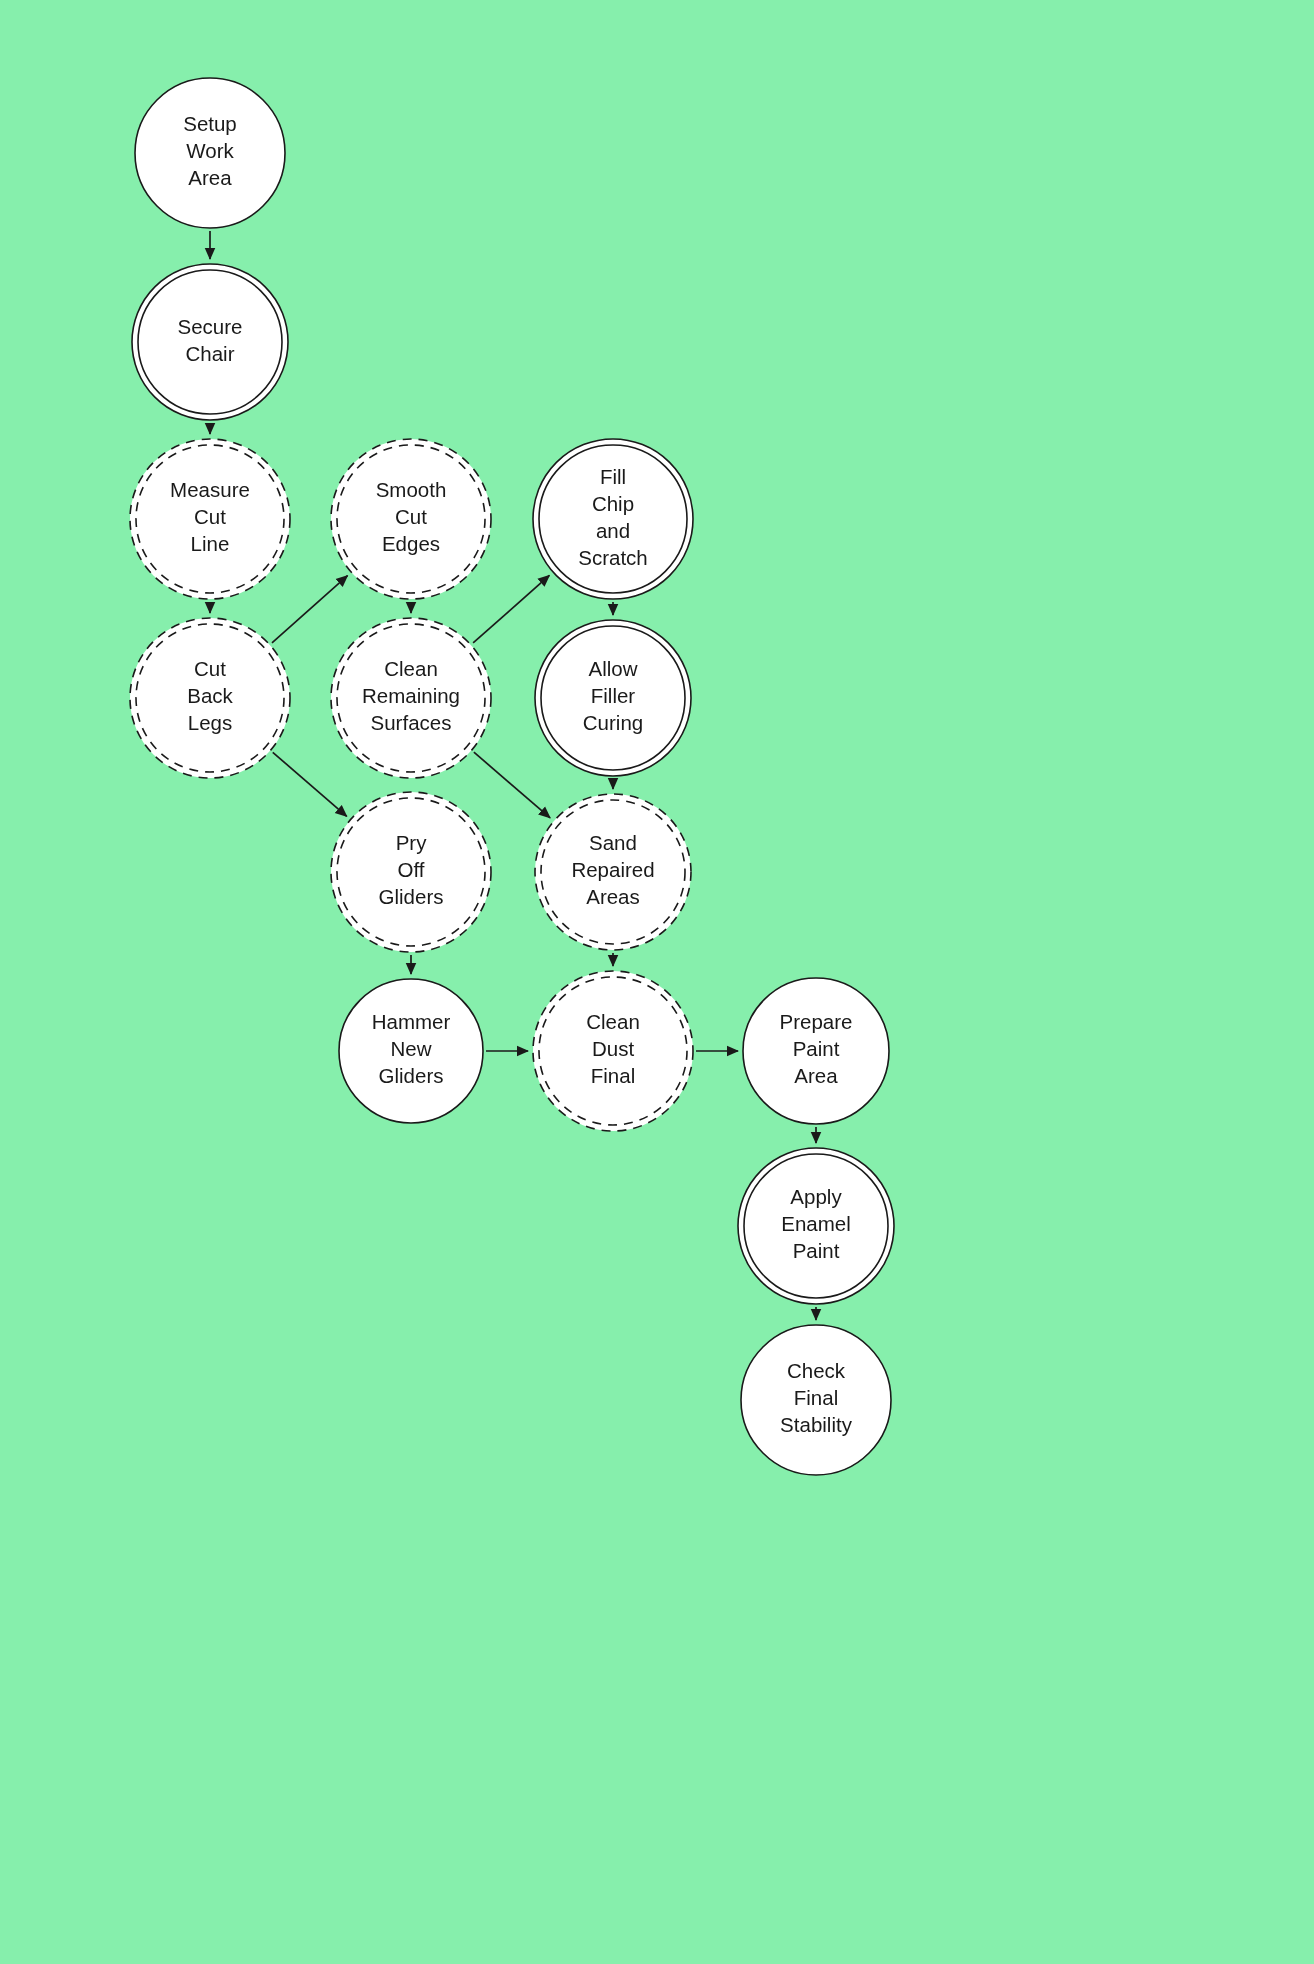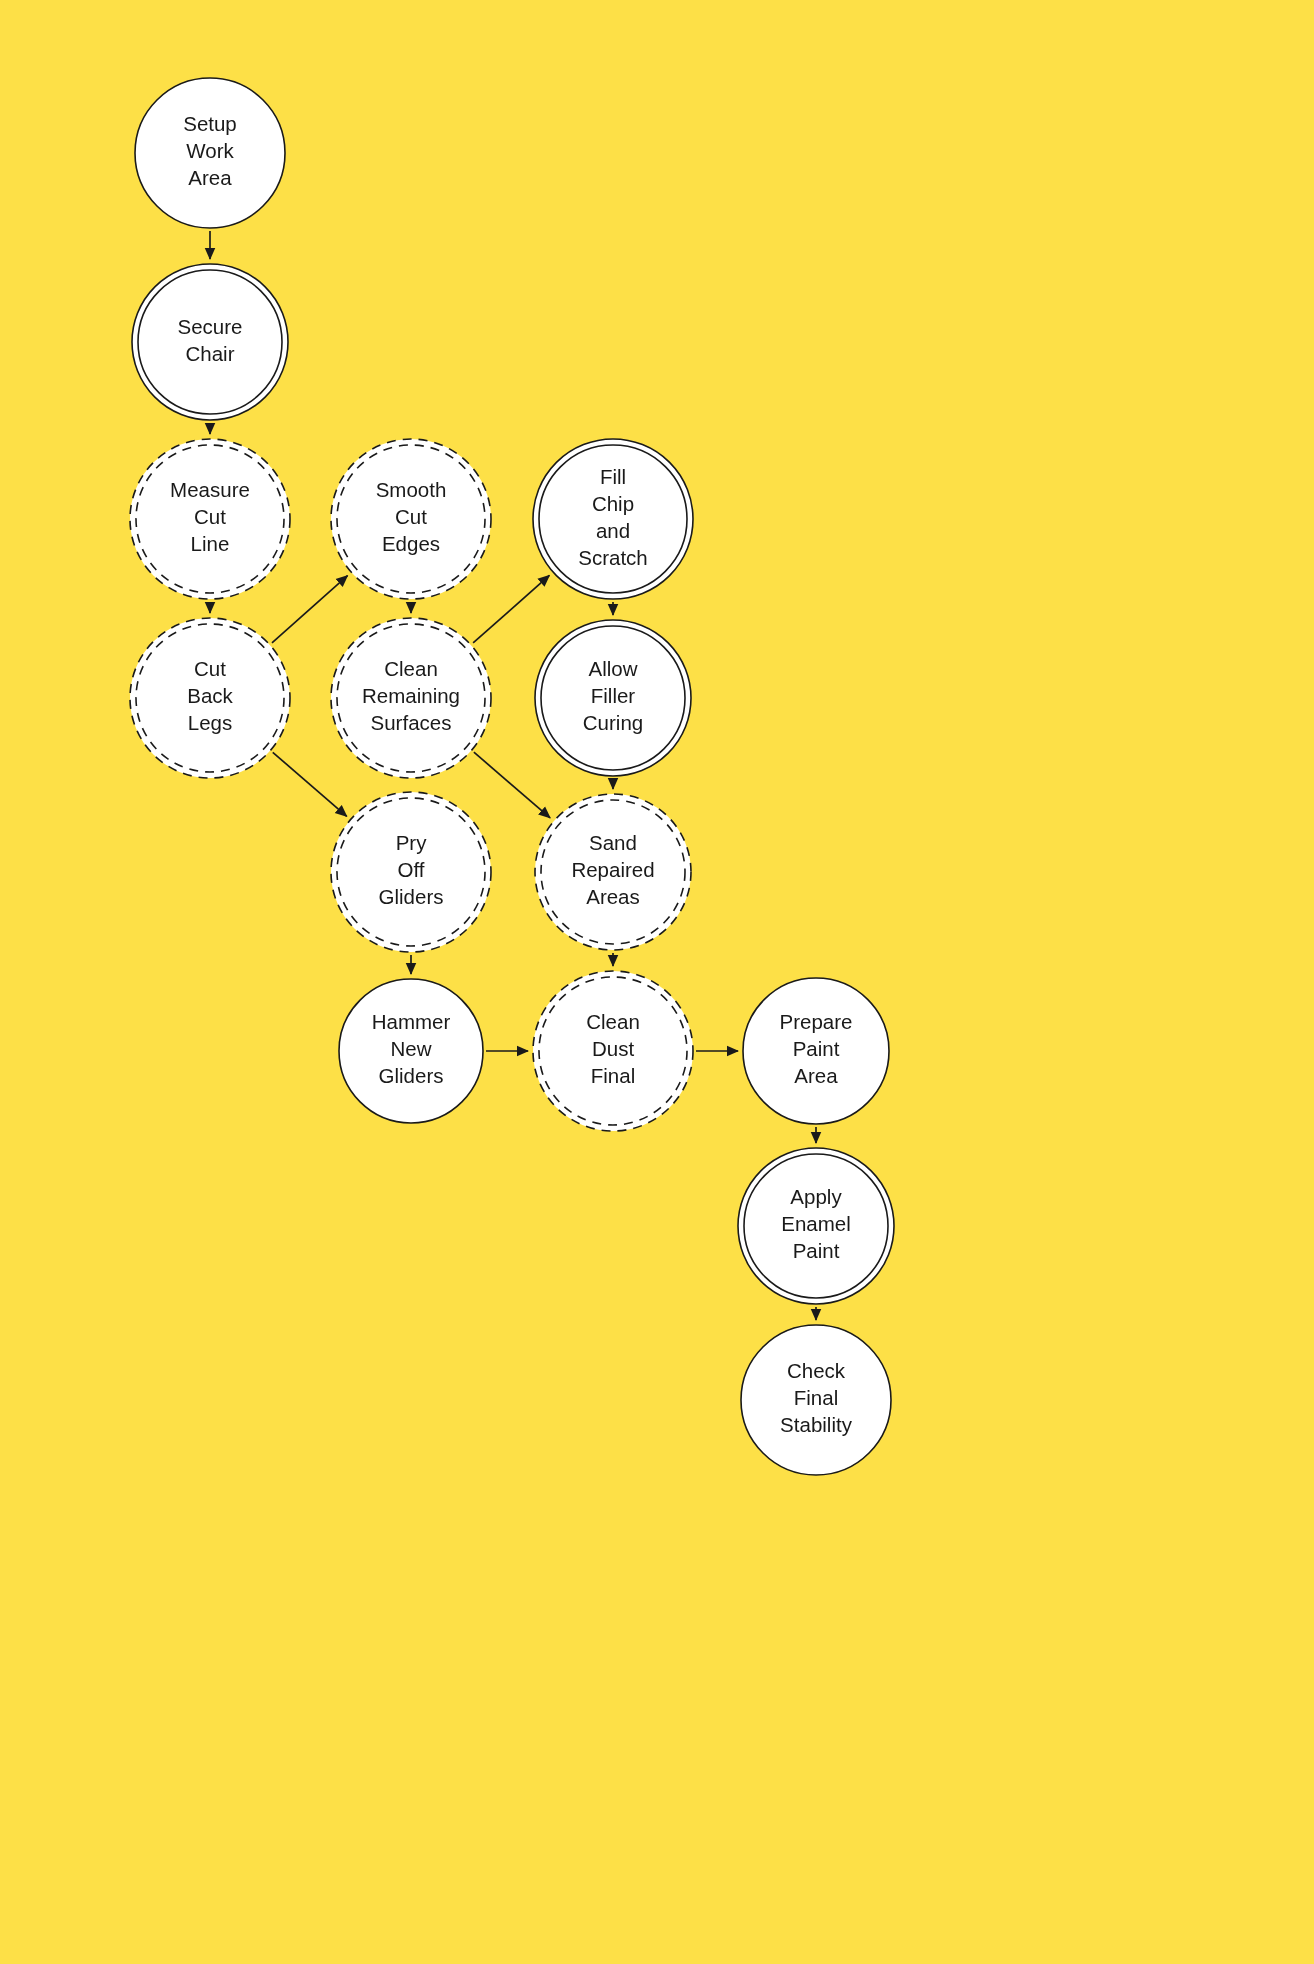--- a/index.html
+++ b/index.html
@@ -10,21 +10,21 @@
   body {
     width: 1314px;
     height: 1964px;
     font-family: "Liberation Sans", sans-serif;
     overflow: hidden;
   }
   #flow-root {
     position: relative;
     width: 1314px;
     height: 1964px;
-    background: #fde047;
+    background: #86efac;
   }
   #flow-svg {
     position: absolute;
     left: 0;
     top: 0;
     width: 1314px;
     height: 1964px;
     display: block;
   }
   .node-circle-solid {

